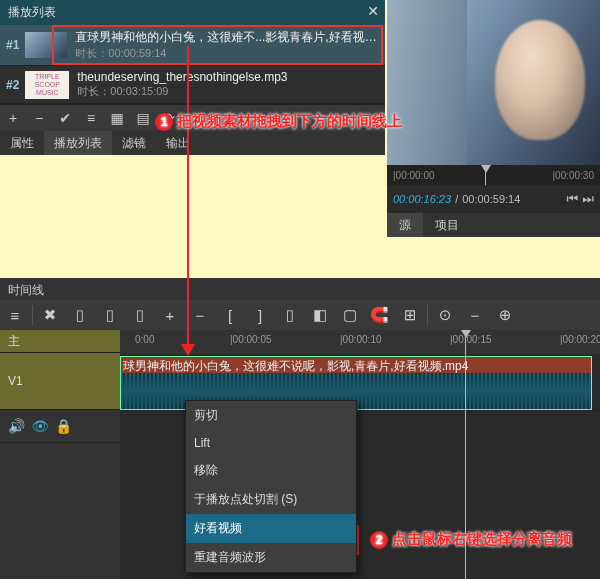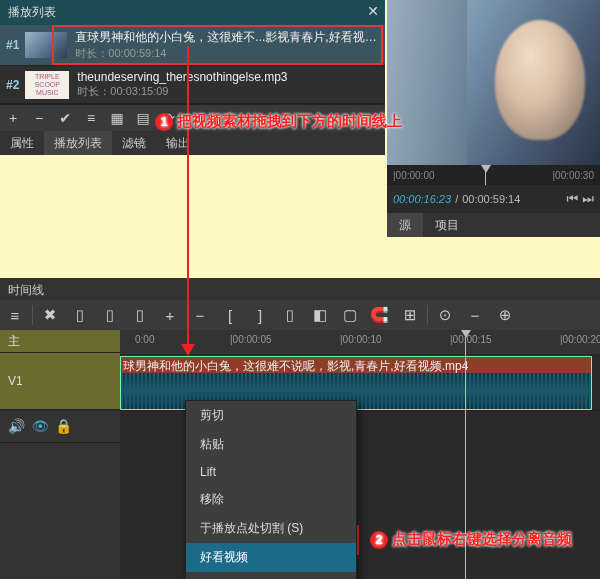--- a/index.html
+++ b/index.html
@@ -55,21 +55,21 @@
   .clip{position:absolute;top:2px;height:52px;background:linear-gradient(#2b5f73,#163743);border:1px solid #6fa;overflow:hidden;}
   .clip .clip-label{background:#8d3d2a;color:#eee;font-size:12px;padding:1px 2px;white-space:nowrap;overflow:hidden;}
   .wave{position:absolute;left:0;right:0;bottom:0;height:36px;background:
     repeating-linear-gradient(90deg,#1a5a6d 0 2px,transparent 2px 4px),
     linear-gradient(#0e3240,#1a5a6d 50%,#0e3240);
     opacity:.9;}
   .playhead-mini{position:absolute;top:0;bottom:0;width:0;border-left:1px solid #bbb;}
   .playhead-mini::before{content:"";position:absolute;top:0;left:-5px;width:0;height:0;border-left:5px solid transparent;border-right:5px solid transparent;border-top:8px solid #bbb;}
   
   .ctx{position:absolute;background:#3e3e3e;border:1px solid #222;box-shadow:2px 3px 8px rgba(0,0,0,.6);width:170px;z-index:50;}
-  .ctx div{padding:6px 14px;color:#ddd;cursor:pointer;}
+  .ctx div{padding:6px 8px;color:#ddd;cursor:pointer;}
   .ctx .sel{background:#1a6a88;color:#fff;}
   
   .anno{position:absolute;color:#f22;font-weight:bold;font-size:15px;white-space:nowrap;z-index:60;text-shadow:0 0 3px #fff,0 0 3px #fff;}
   .anno .num{display:inline-block;width:18px;height:18px;border-radius:50%;background:#e22;color:#fff;text-align:center;line-height:18px;font-size:13px;margin-right:4px;}
   .arrow-line{position:absolute;background:#e22;z-index:55;}
   .arrow-head{position:absolute;width:0;height:0;z-index:55;}
 </style>
 </head>
 <body>
 <div class="app">
@@ -192,21 +192,20 @@
           <div class="clip-label">球男神和他的小白兔，这很难不说呢，影视,青春片,好看视频.mp4</div>
           <div class="wave"></div>
         </div>
       </div>
       <div class="playhead-mini" style="left:345px;top:0;"></div>
     </div>
   </div>
 
   <div class="ctx" style="left:185px;top:400px;">
     <div>剪切</div>
-    <div>粘贴</div>
     <div>Lift</div>
     <div>移除</div>
     <div>于播放点处切割 (S)</div>
     <div class="sel">好看视频</div>
     <div>重建音频波形</div>
 
   </div>
   <div class="hi-box" style="left:185px;top:525px;width:170px;height:26px;"></div>
 
   <div class="arrow-line" style="left:187px;top:46px;width:2px;height:300px;"></div>

